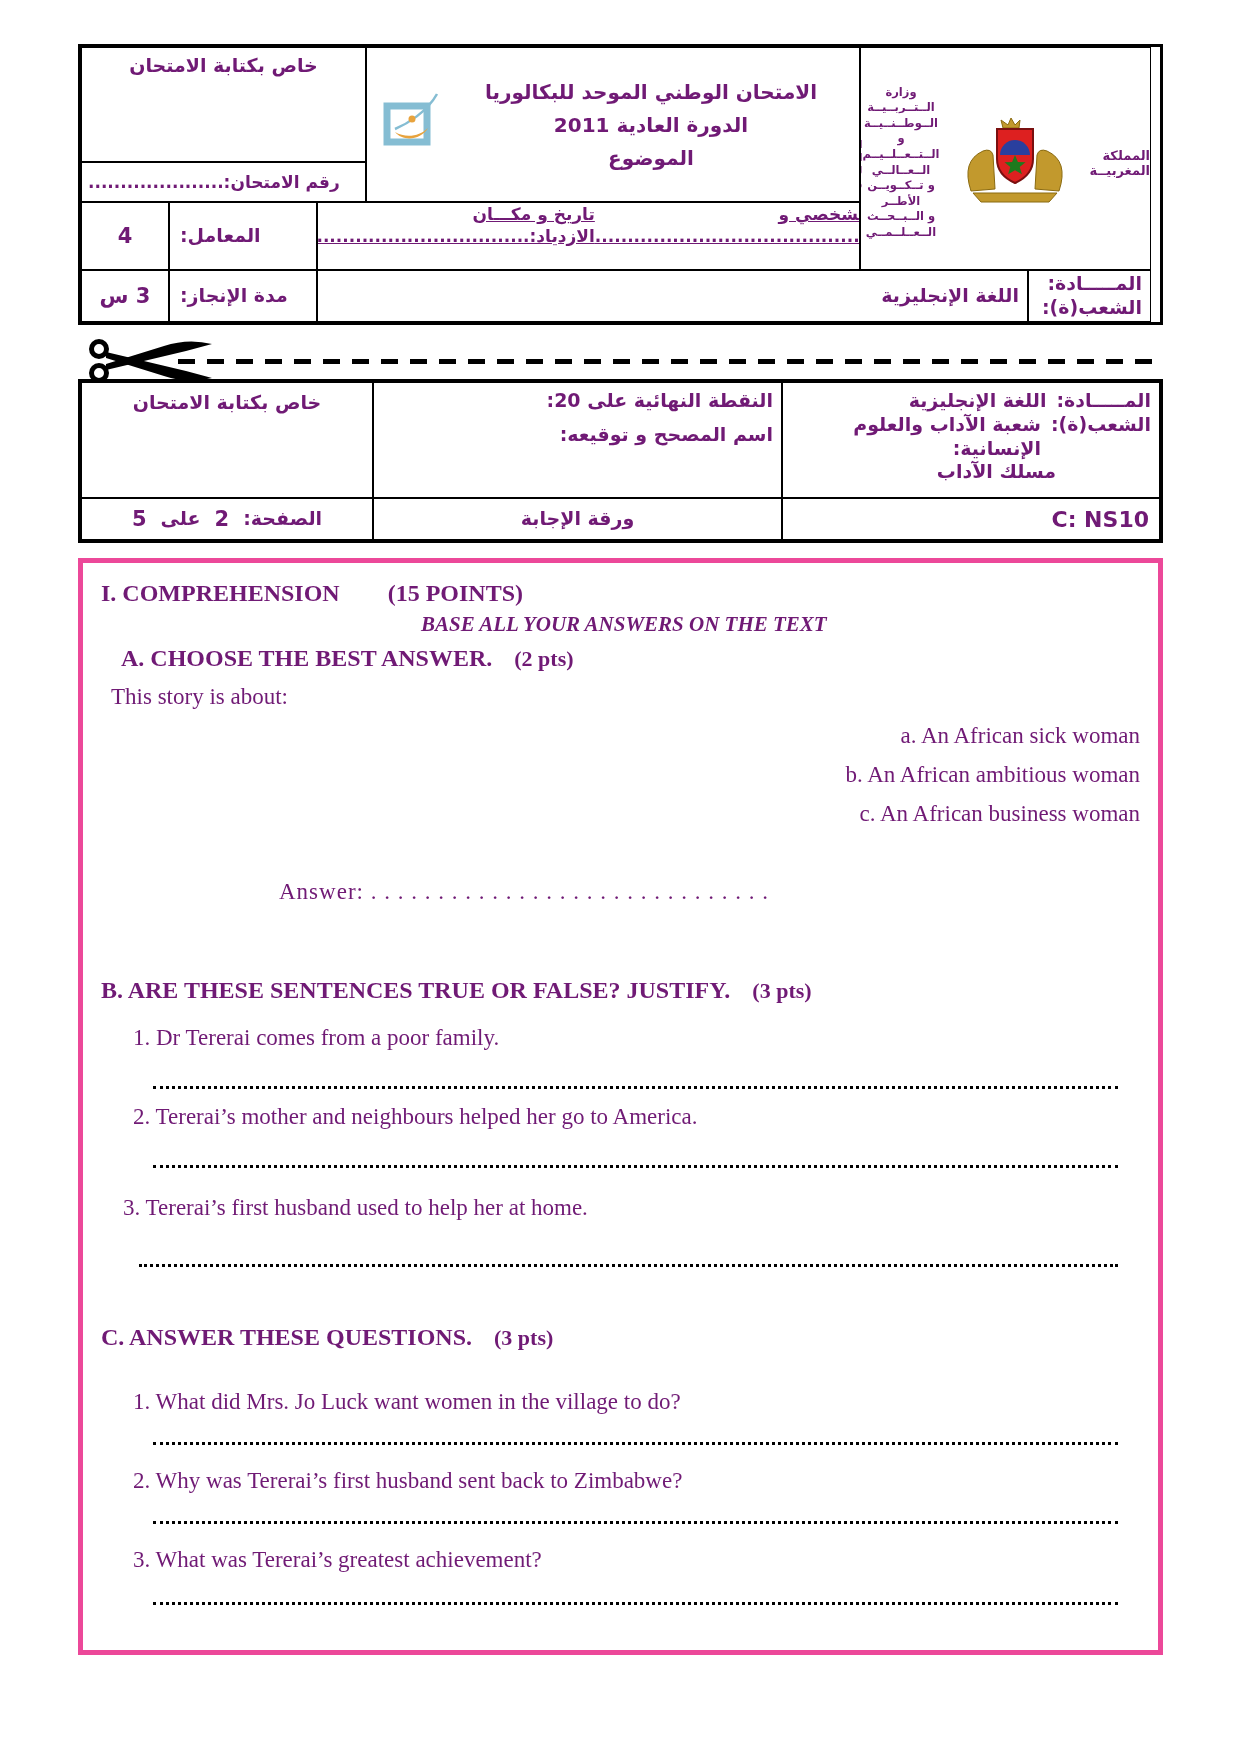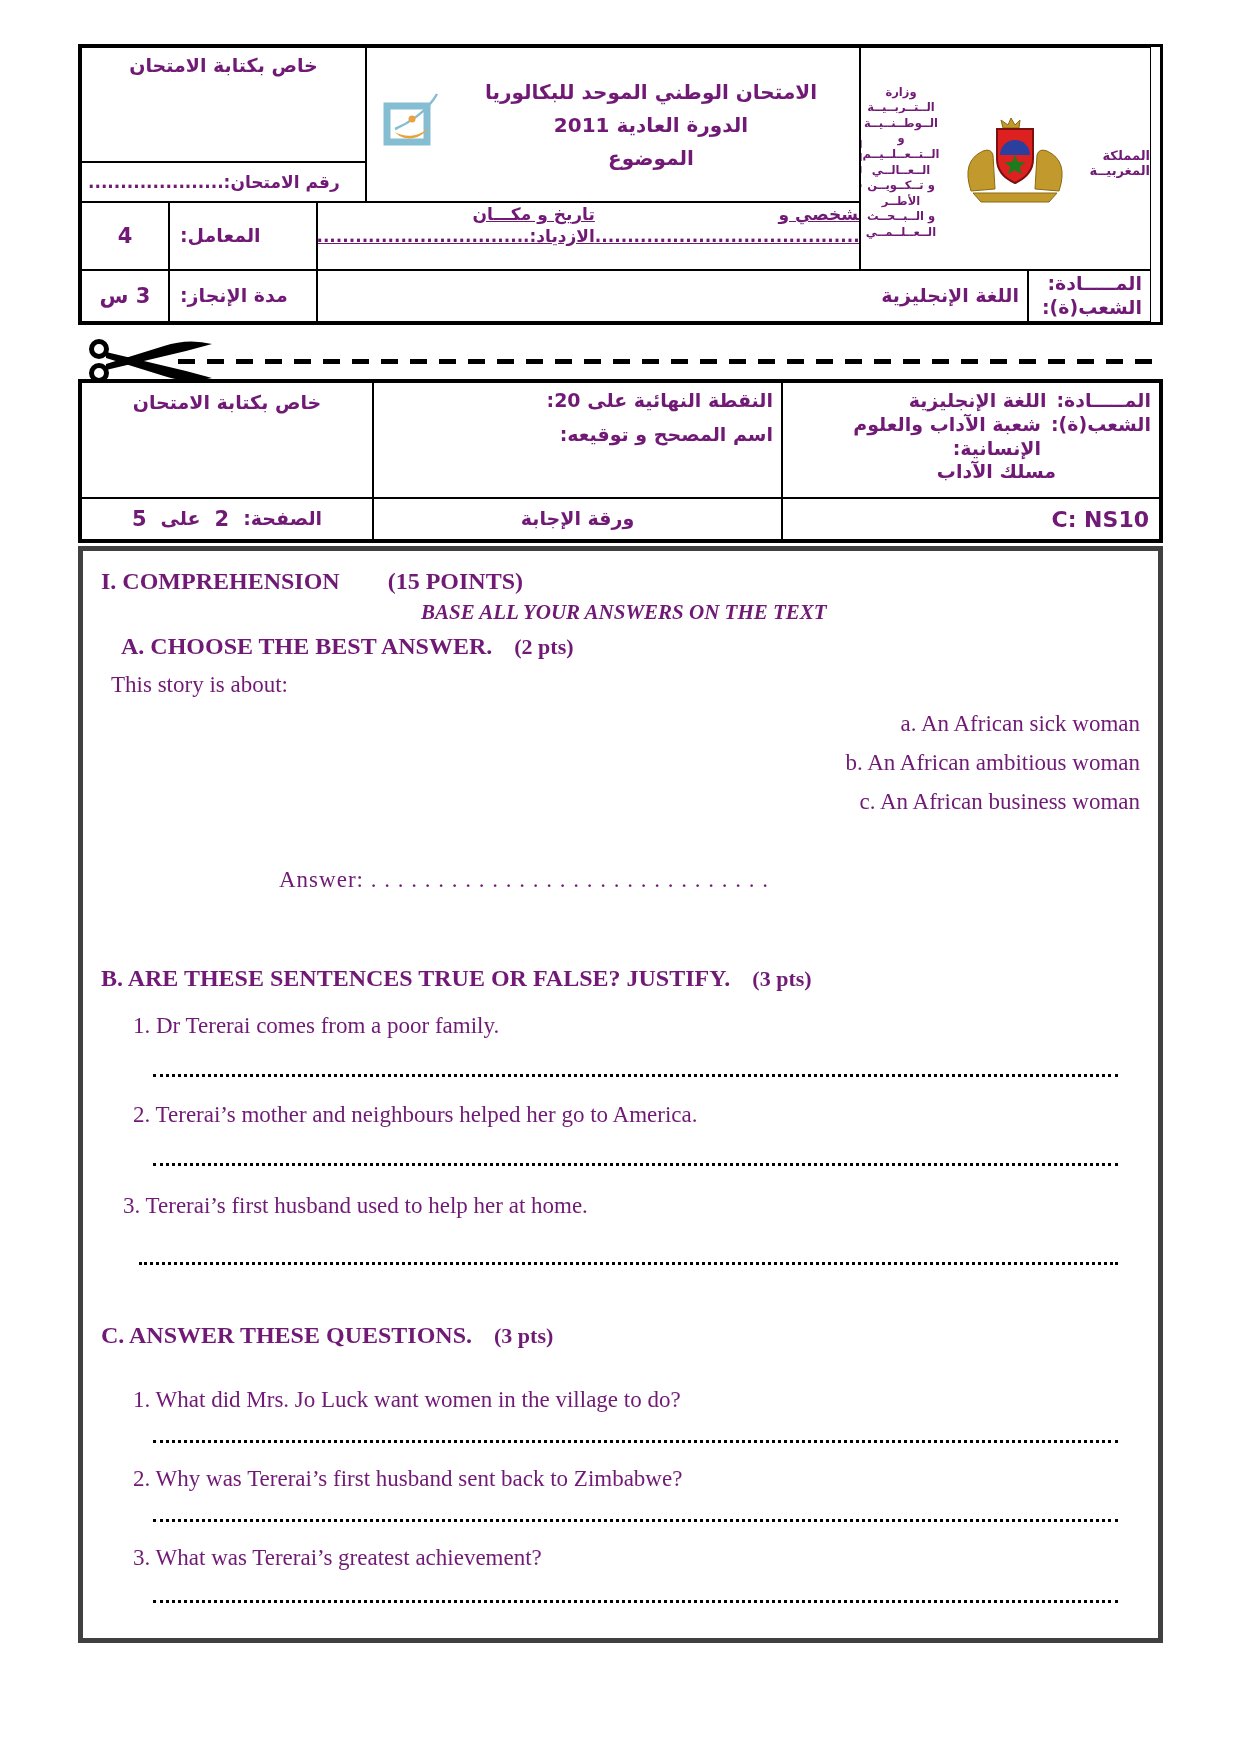--- a/index.html
+++ b/index.html
@@ -58,22 +58,22 @@
   .h2-reserved{grid-column:1;grid-row:1;display:flex;justify-content:center;padding-top:8px;}
   .h2-mark{grid-column:2;grid-row:1;display:flex;flex-direction:column;padding:6px 8px;gap:10px;}
   .h2-subj{grid-column:3;grid-row:1;padding:6px 8px;}
   .h2-subj .line{display:flex;gap:10px;justify-content:flex-start;}
   .h2-page{grid-column:1;grid-row:2;display:flex;align-items:center;justify-content:center;gap:14px;}
   .h2-answer{grid-column:2;grid-row:2;display:flex;align-items:center;justify-content:center;}
   .h2-code{grid-column:3;grid-row:2;display:flex;align-items:center;justify-content:flex-end;padding:0 10px;
     font-family:"DejaVu Sans",sans-serif;font-weight:700;font-size:22px;direction:ltr;}
   
   .main{
-    position:absolute;left:78px;top:546px;width:1085px;height:1097px;
-    border:5px solid #404040;box-sizing:border-box;
+    position:absolute;left:78px;top:558px;width:1085px;height:1097px;
+    border:5px solid #ec4899;box-sizing:border-box;
     padding:16px 18px 0 18px;
     font-size:23px;line-height:1.22;
   }
   .sec-title{font-weight:700;font-size:24px;margin:6px 0 0 0;}
   .pts{margin-left:48px;}
   .pts-sm{margin-left:22px;font-size:22px;}
   .instruction{font-weight:700;font-style:italic;font-size:21px;margin:4px 0 0 320px;}
   .stem{margin:10px 0 0 10px;}
   .option{margin:11px 0 0 62px;text-align:right;}
   .answer-line{margin:50px 0 0 178px;letter-spacing:1px;}
@@ -219,21 +219,21 @@
 
     <p class="answer-line">Answer: . . . . . . . . . . . . . . . . . . . . . . . . . . . . . .</p>
 
     <p class="sec-title gap-lg">
       <span>B. ARE THESE SENTENCES TRUE OR FALSE? JUSTIFY.</span><span class="pts-sm">(3 pts)</span>
     </p>
 
     <p class="q-item">1.   Dr Tererai comes from a poor family.</p>
     <div class="dotline"></div>
 
-    <p class="q-item" style="margin-top:24px;">2.  Tererai’s mother and neighbours helped her go to America.</p>
+    <p class="q-item" style="margin-top:14px;">2.  Tererai’s mother and neighbours helped her go to America.</p>
     <div class="dotline"></div>
 
     <p class="q-item" style="margin-top:26px;margin-left:22px;">3. Tererai’s first husband used to help her at home.</p>
     <div class="dotline" style="margin-top:42px;margin-left:38px;"></div>
 
     <p class="sec-title gap-md">
       <span>C. ANSWER THESE QUESTIONS.</span><span class="pts-sm">(3 pts)</span>
     </p>
 
     <p class="q-item gap-sm">1.    What did Mrs. Jo Luck want women in the village to do?</p>

